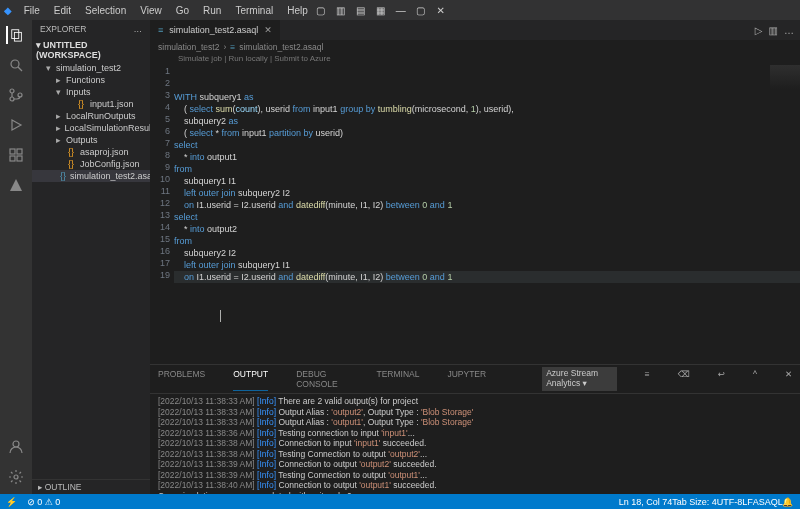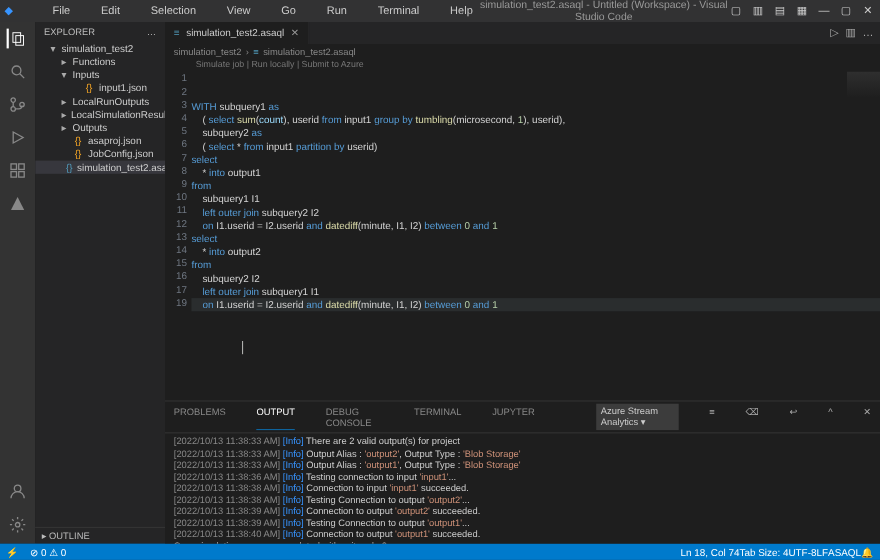--- a/index.html
+++ b/index.html
@@ -1,18 +1,18 @@
 <!DOCTYPE html>
 <html><head>
 <meta charset="utf-8">
 <style>
 * { margin: 0; padding: 0; box-sizing: border-box; font-family: "Segoe UI", sans-serif; }
 body { background: #1e1e1e; color: #cccccc; width: 800px; height: 509px; overflow: hidden; font-size: 10px; }
 .titlebar { height: 20px; background: #323233; display: flex; align-items: center; padding: 0 4px; }
-.titlebar .menus { display: flex; gap: 16px; margin-left: 24px; }
+.titlebar .menus { display: flex; gap: 2px; }
 .titlebar .menus span { padding: 2px 6px; cursor: pointer; }
 .titlebar .center { flex: 1; text-align: center; color: #999; font-size: 9.5px; }
 .titlebar .winctrl { display: flex; gap: 6px; align-items: center; }
 .titlebar .winctrl span { width: 14px; text-align: center; cursor: pointer; }
 .workspace { display: flex; height: 474px; }
 .activitybar { width: 32px; background: #333333; display: flex; flex-direction: column; align-items: center; padding-top: 6px; gap: 12px; }
 .activitybar .ai { width: 18px; height: 18px; color: #888; display: flex; align-items: center; justify-content: center; cursor: pointer; }
 .activitybar .ai.active { color: #fff; border-left: 2px solid #fff; margin-left: -2px; padding-left: 2px; }
 .activitybar .bottom { margin-top: auto; margin-bottom: 8px; display: flex; flex-direction: column; gap: 12px; align-items: center; }
 .sidebar { width: 118px; background: #252526; display: flex; flex-direction: column; }
@@ -71,21 +71,20 @@
   <div class="menus" id="menus">
       <span>File</span>
       <span>Edit</span>
       <span>Selection</span>
       <span>View</span>
       <span>Go</span>
       <span>Run</span>
       <span>Terminal</span>
       <span>Help</span>
     </div>
-  <div class="center">simulation_test2.asaql - Untitled (Workspace) - Visual Studio Code</div>
   <div class="winctrl">
     <span>▢</span>
     <span>▥</span>
     <span>▤</span>
     <span>▦</span>
     <span>—</span>
     <span>▢</span>
     <span>✕</span>
   </div>
 </div>
@@ -145,20 +144,21 @@
           </svg>
         </div>
     </div>
   </div>
 
   <div class="sidebar">
     <div class="sidebar-header">
       <span>EXPLORER</span>
       <span>…</span>
     </div>
+    <div class="sidebar-root"><span class="chev">▾</span> <span>UNTITLED (WORKSPACE)</span></div>
     <div class="tree" id="tree">
         <div class="tree-item l1">
           <span class="chev">▾</span>
           <span>simulation_test2</span>
         </div>
         <div class="tree-item l2">
           <span class="chev">▸</span>
           <span>Functions</span>
         </div>
         <div class="tree-item l2">

